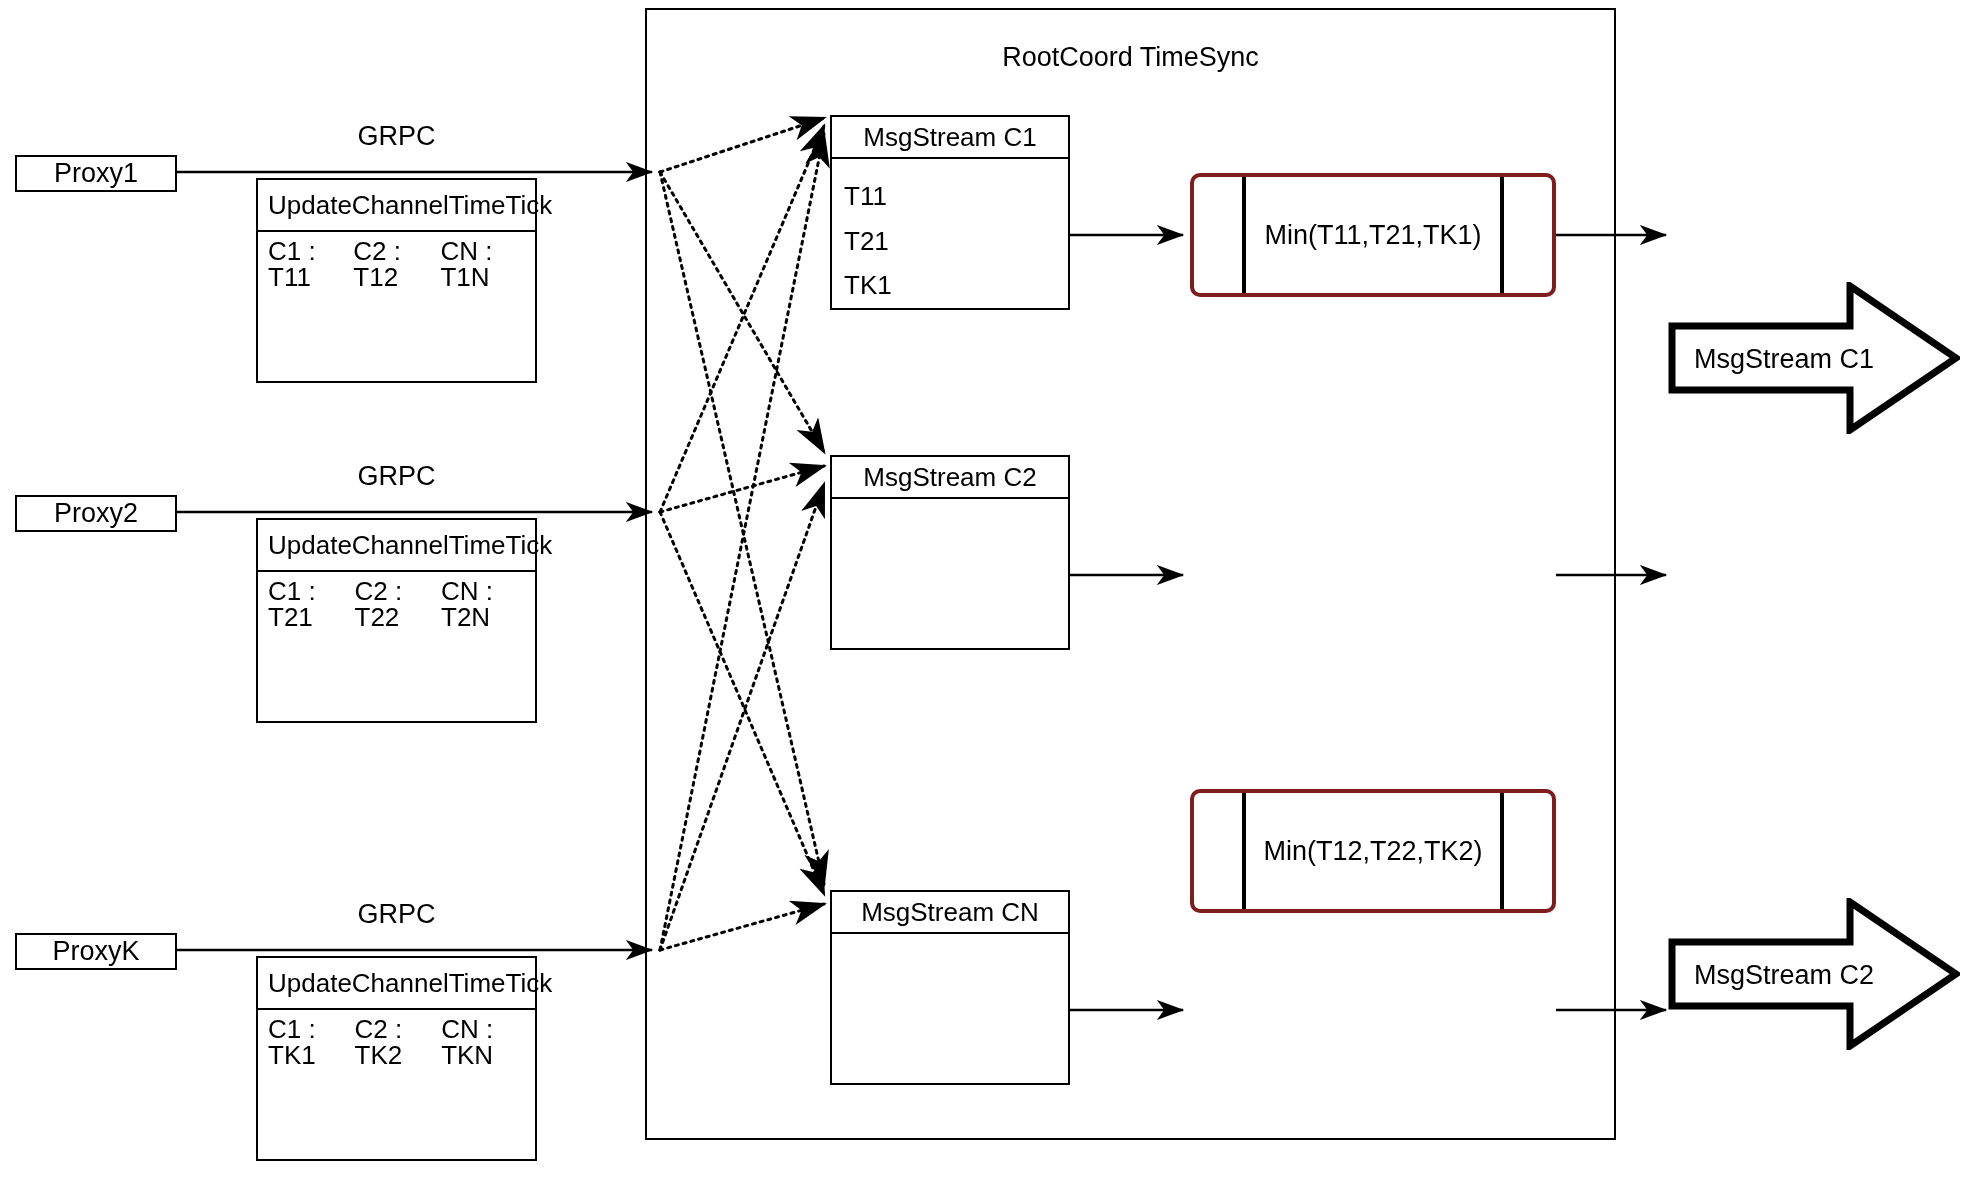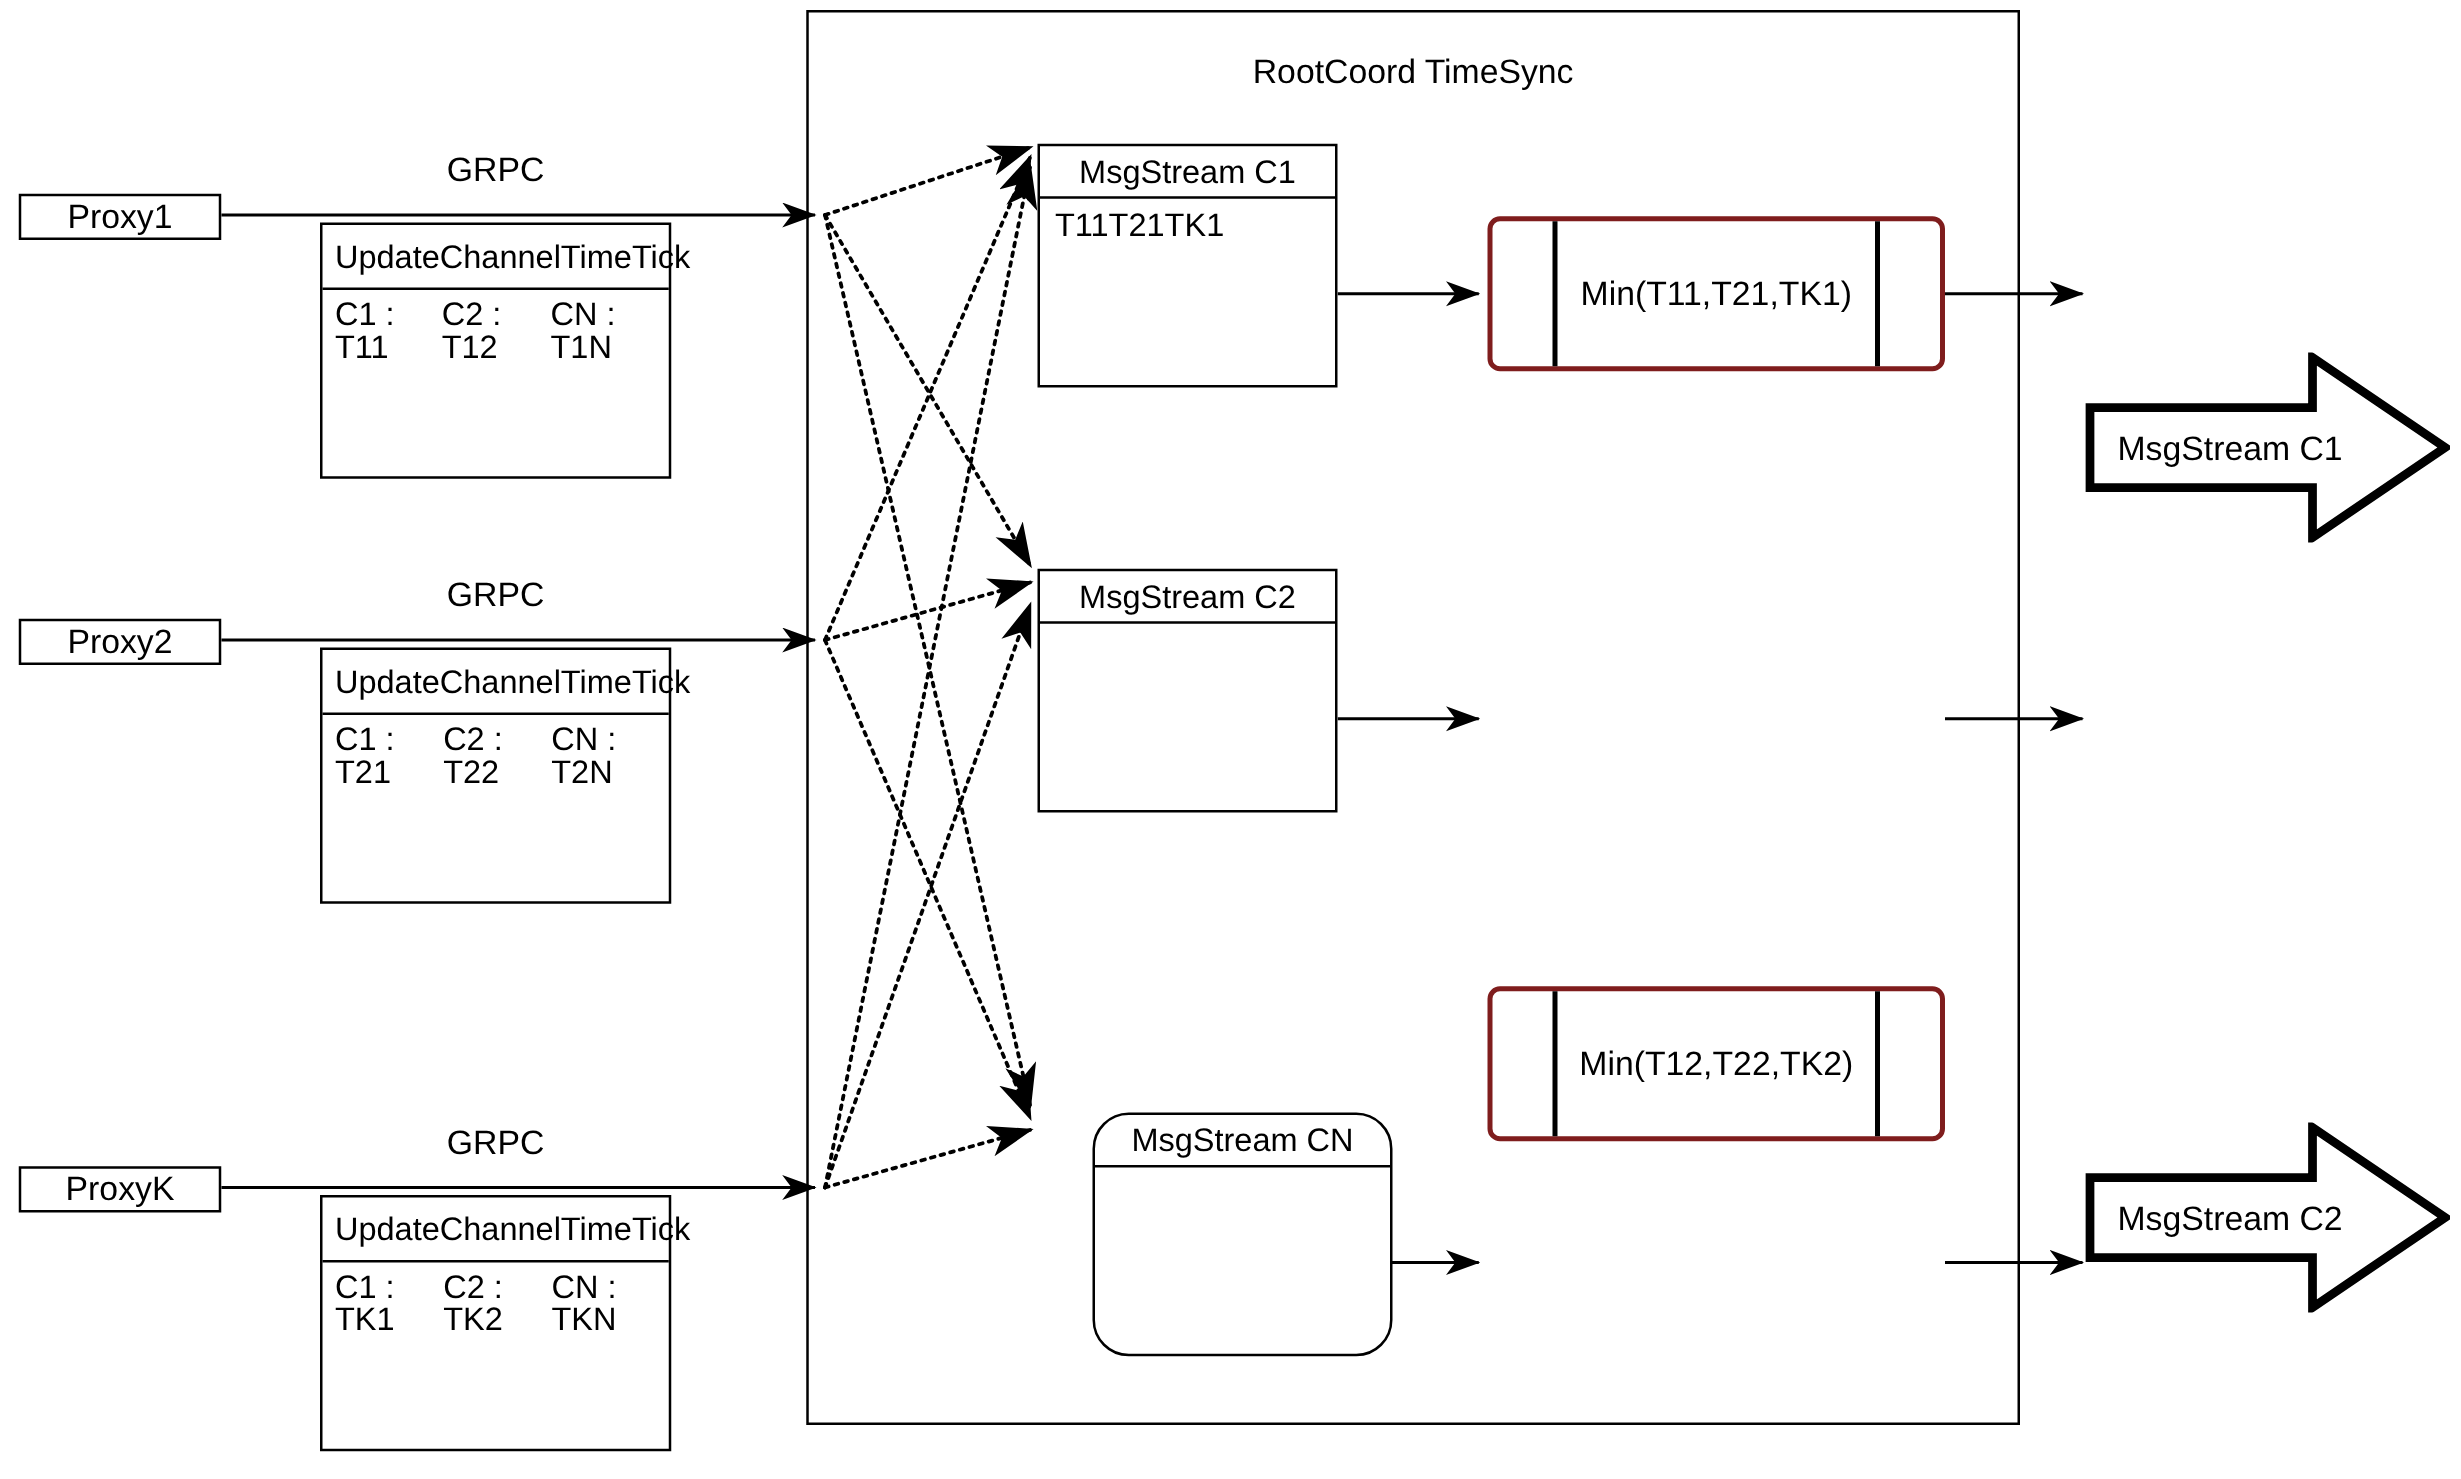--- a/index.html
+++ b/index.html
@@ -9,21 +9,21 @@
   .abs{position:absolute;box-sizing:border-box;}
   .proxy-box{border:2px solid #000;background:#fff;display:flex;align-items:center;justify-content:center;font-size:27px;text-align:center;}
 
   .tick-box{border:2px solid #000000;background:#fff;display:flex;flex-direction:column;}
   .tick-head{height:50px;border-bottom:2px solid #000;display:flex;align-items:center;padding-left:10px;font-size:26px;}
   .tick-body{flex:1;display:flex;flex-direction:row;justify-content:space-around;padding:6px 0 12px 10px;}
   .tick-row{font-size:26px;line-height:1;}
 
   .ms-box{border:2px solid #000;background:#fff;display:flex;flex-direction:column;}
   .ms-head{height:40px;border-bottom:2px solid #000;display:flex;align-items:center;justify-content:center;font-size:26px;}
-  .ms-body{flex:1;display:flex;justify-content:flex-start;padding:8px 0 10px 12px;}
+  .ms-body{flex:1;display:flex;flex-direction:column;justify-content:space-between;padding:24px 0 10px 12px;}
   .ms-row{font-size:26px;line-height:1;}
 
   
   .min-shape{border:4px solid #7f1d1d;border-radius:10px;background:#fff;position:relative;
              display:flex;align-items:center;justify-content:center;}
   .min-shape .bar{position:absolute;top:0;bottom:0;width:0;border-left:4px solid #000;}
   .min-label{font-size:27px;position:relative;z-index:2;}
   .lbl-c{font-size:27px;white-space:nowrap;text-align:center;}
 
   
@@ -153,17 +153,17 @@
 
   <div class="abs tick-box" style="left:256px;top:956px;width:281px;height:205px;">
     <div class="tick-head">UpdateChannelTimeTick</div>
     <div class="tick-body">
       <div class="tick-row">C1 :  TK1</div>
       <div class="tick-row">C2 :  TK2</div>
       <div class="tick-row">CN : TKN</div>
     </div>
   </div>
 
-  <div class="abs ms-box" style="left:874px;top:890px;width:240px;height:195px;border-radius:29px;">
+  <div class="abs ms-box" style="left:830px;top:890px;width:240px;height:195px;">
     <div class="ms-head">MsgStream CN</div>
   </div>
 
 </div>
 
 </body></html>

